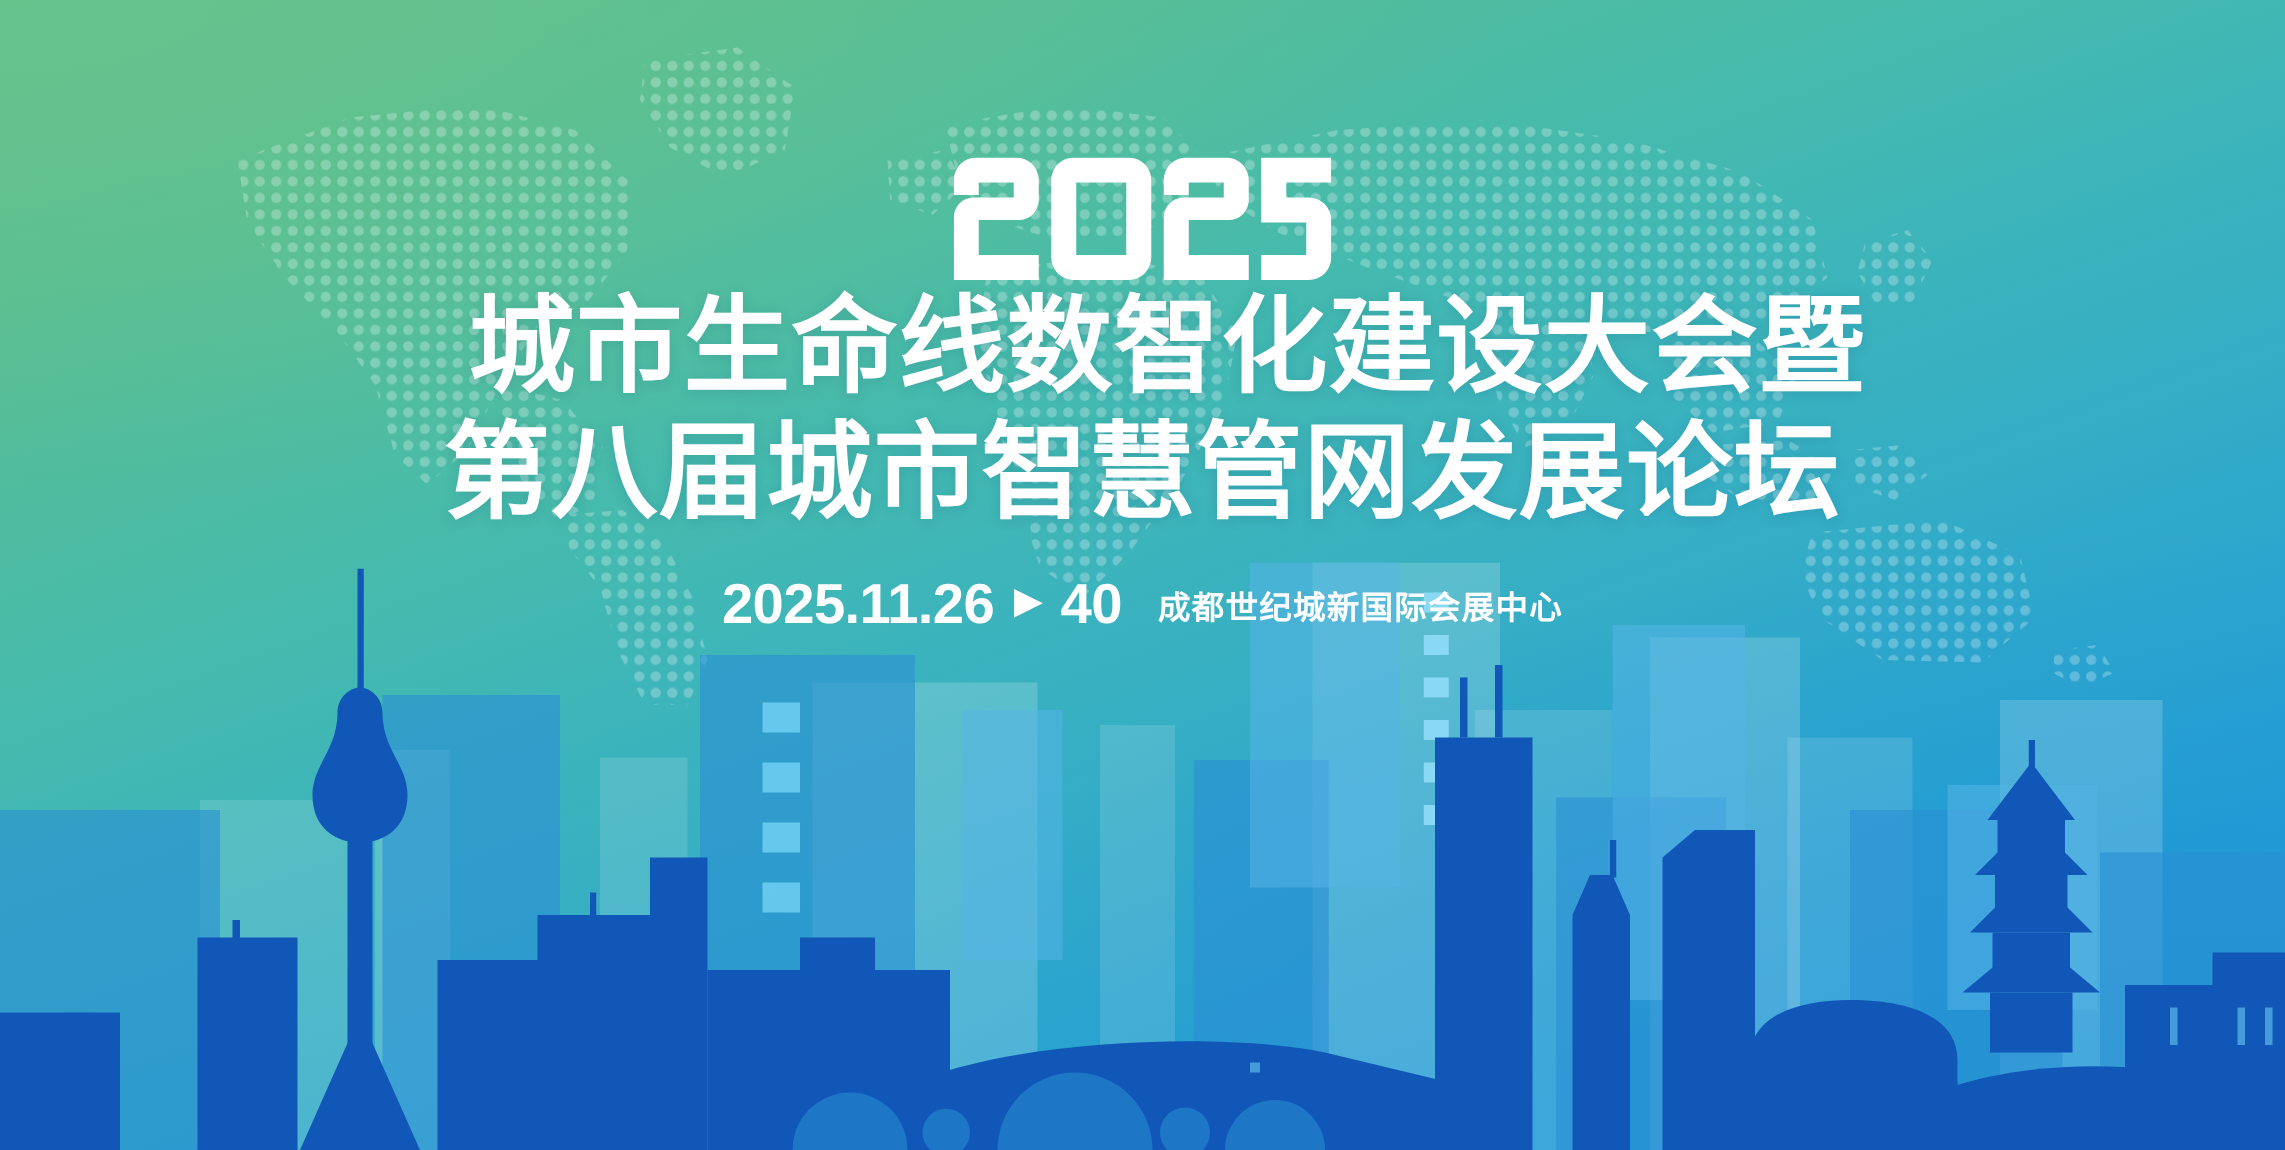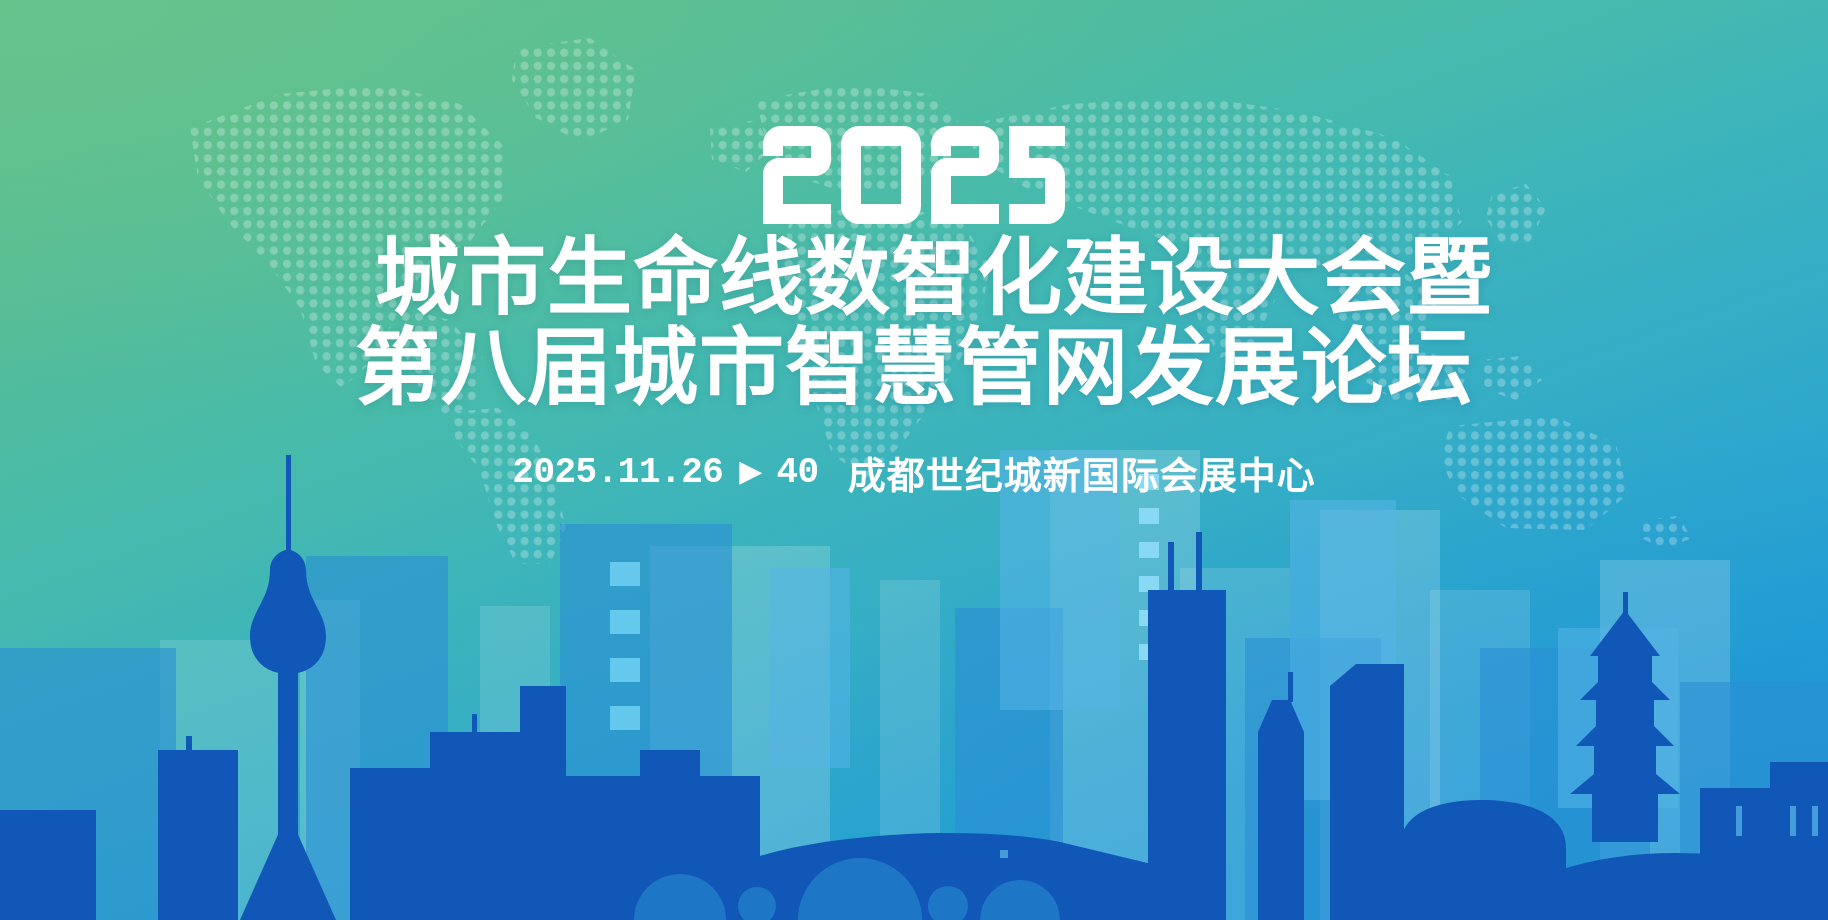--- a/index.html
+++ b/index.html
@@ -65,45 +65,45 @@
     color:#fff;
     font-family:"Liberation Sans","DejaVu Sans",sans-serif;
     font-weight:700;
     font-size:85px;
     line-height:1.03;
     letter-spacing:1px;
     white-space:nowrap;
     text-shadow:0 2px 10px rgba(10,70,110,.16);
   }
   .title-line.l1{ margin-top:6px;padding-left:40px; }
-  .title-line.l2{ margin-top:2px; }
+  .title-line.l2{ margin-top:14px;font-family:Liberation Serif, serif; }
 
   .meta-row{
     display:flex;
     justify-content:center;
     align-items:center;
     margin-top:34px;
     color:#fff;
     white-space:nowrap;
   }
   .meta-date{
-    font-size:36px;
+    font-size:45px;
     font-weight:700;
     letter-spacing:-.5px;
-    font-family:Liberation Mono, monospace;
+    font-family:Liberation Sans, sans-serif;
   }
   .meta-arrow{
     display:inline-block;
     margin:0 14px 0 16px;
     font-size:30px;
     line-height:1;
     transform:translateY(-2px);
   }
   .meta-venue{
-    font-size:38px;
+    font-size:26px;
     font-weight:700;
     margin-left:29px;
     letter-spacing:1px;
   }
 
   
   .skyline{
     position:absolute;
     left:0; bottom:0;
     width:1828px; height:470px;

